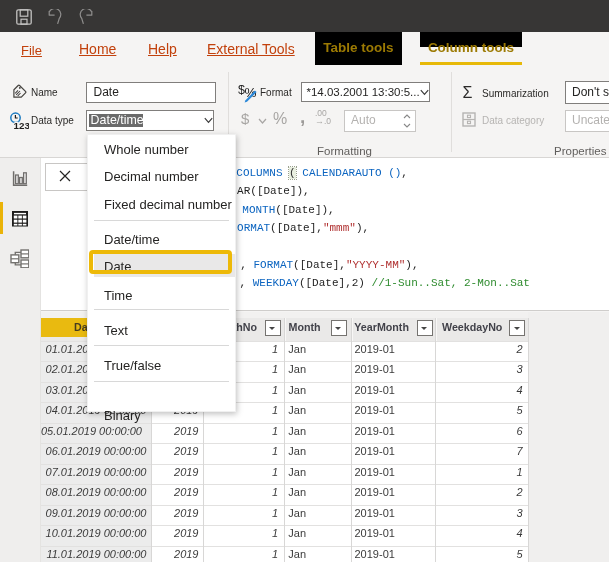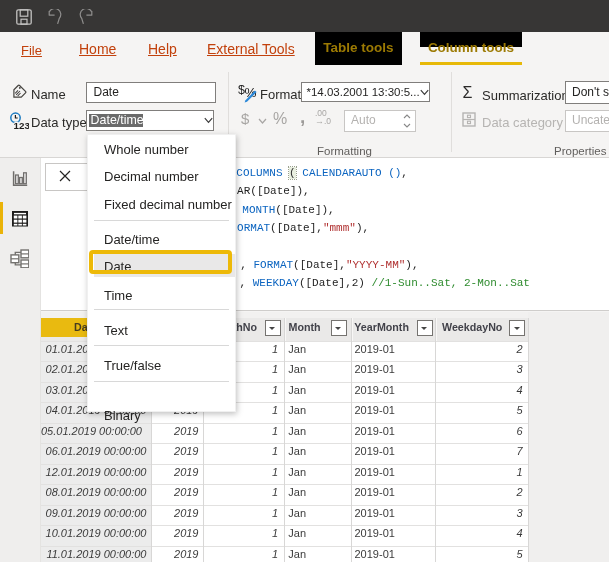--- a/index.html
+++ b/index.html
@@ -8,21 +8,21 @@
   .abs { position:absolute; }
   
   #titlebar { position:absolute; left:0; top:0; width:609px; height:32px; background:#373635; }
   
   .tab { position:absolute; top:41px; font-size:14px; color:#c2410c;text-decoration:underline; }
   .ttab { position:absolute; top:32px; height:33px; background:#000000; color:#9c7a03; font-size:13.5px;
           font-weight:bold; text-align:center; line-height:31px; }
   
   #ribbon { position:absolute; left:0; top:65px; width:609px; height:93px; background:#f5f4f3;
              border-bottom:1px solid #d8d6d4; }
-  .rlabel { position:absolute; font-size:13px; color:#2b2a28; }
+  .rlabel { position:absolute; font-size:10px; color:#2b2a28; }
   .rlabel.dis { color:#b6b4b2; }
   .rbox { position:absolute; background:#fff; border:1px solid #807e7c; font-size:12px; color:#252423; }
   .sep { position:absolute; top:72px; width:1px; height:80px; background:#e0dedc; }
   .seclbl { position:absolute; top:144.5px; font-size:11.5px; color:#605e5c; }
   
   #sidebar { position:absolute; left:0; top:158px; width:41px; height:404px; background:#efeeed; border-right:1px solid #e4e3e1; }
   
   #formula { position:absolute; left:41px; top:158px; width:568px; height:153px; background:#fff;
               border-bottom:1px solid #cfcdcb; }
   .code { position:absolute; font-family:"Liberation Mono", monospace; font-size:11px; height:19px;
@@ -233,21 +233,21 @@
 <div class="cell num" style="left:203px;top:422.5px;width:80.5px;height:20.5px;padding-right:5.5px">1</div>
 <div class="cell txt" style="left:288.3px;top:422.5px;width:60px;height:20.5px">Jan</div>
 <div class="cell txt" style="left:354.5px;top:422.5px;width:79px;height:20.5px">2019-01</div>
 <div class="cell num" style="left:435px;top:422.5px;width:93px;height:20.5px;padding-right:5.5px">6</div>
 <div class="cell num" style="left:41px;top:443.0px;width:109.5px;height:20.5px;padding-right:4px">06.01.2019 00:00:00</div>
 <div class="cell num" style="left:150.5px;top:443.0px;width:52.5px;height:20.5px;padding-right:4.5px">2019</div>
 <div class="cell num" style="left:203px;top:443.0px;width:80.5px;height:20.5px;padding-right:5.5px">1</div>
 <div class="cell txt" style="left:288.3px;top:443.0px;width:60px;height:20.5px">Jan</div>
 <div class="cell txt" style="left:354.5px;top:443.0px;width:79px;height:20.5px">2019-01</div>
 <div class="cell num" style="left:435px;top:443.0px;width:93px;height:20.5px;padding-right:5.5px">7</div>
-<div class="cell num" style="left:41px;top:463.5px;width:109.5px;height:20.5px;padding-right:4px">12.01.2019 00:00:00</div>
+<div class="cell num" style="left:41px;top:463.5px;width:109.5px;height:20.5px;padding-right:4px">07.01.2019 00:00:00</div>
 <div class="cell num" style="left:150.5px;top:463.5px;width:52.5px;height:20.5px;padding-right:4.5px">2019</div>
 <div class="cell num" style="left:203px;top:463.5px;width:80.5px;height:20.5px;padding-right:5.5px">1</div>
 <div class="cell txt" style="left:288.3px;top:463.5px;width:60px;height:20.5px">Jan</div>
 <div class="cell txt" style="left:354.5px;top:463.5px;width:79px;height:20.5px">2019-01</div>
 <div class="cell num" style="left:435px;top:463.5px;width:93px;height:20.5px;padding-right:5.5px">1</div>
 <div class="cell num" style="left:41px;top:484.0px;width:109.5px;height:20.5px;padding-right:4px">08.01.2019 00:00:00</div>
 <div class="cell num" style="left:150.5px;top:484.0px;width:52.5px;height:20.5px;padding-right:4.5px">2019</div>
 <div class="cell num" style="left:203px;top:484.0px;width:80.5px;height:20.5px;padding-right:5.5px">1</div>
 <div class="cell txt" style="left:288.3px;top:484.0px;width:60px;height:20.5px">Jan</div>
 <div class="cell txt" style="left:354.5px;top:484.0px;width:79px;height:20.5px">2019-01</div>

